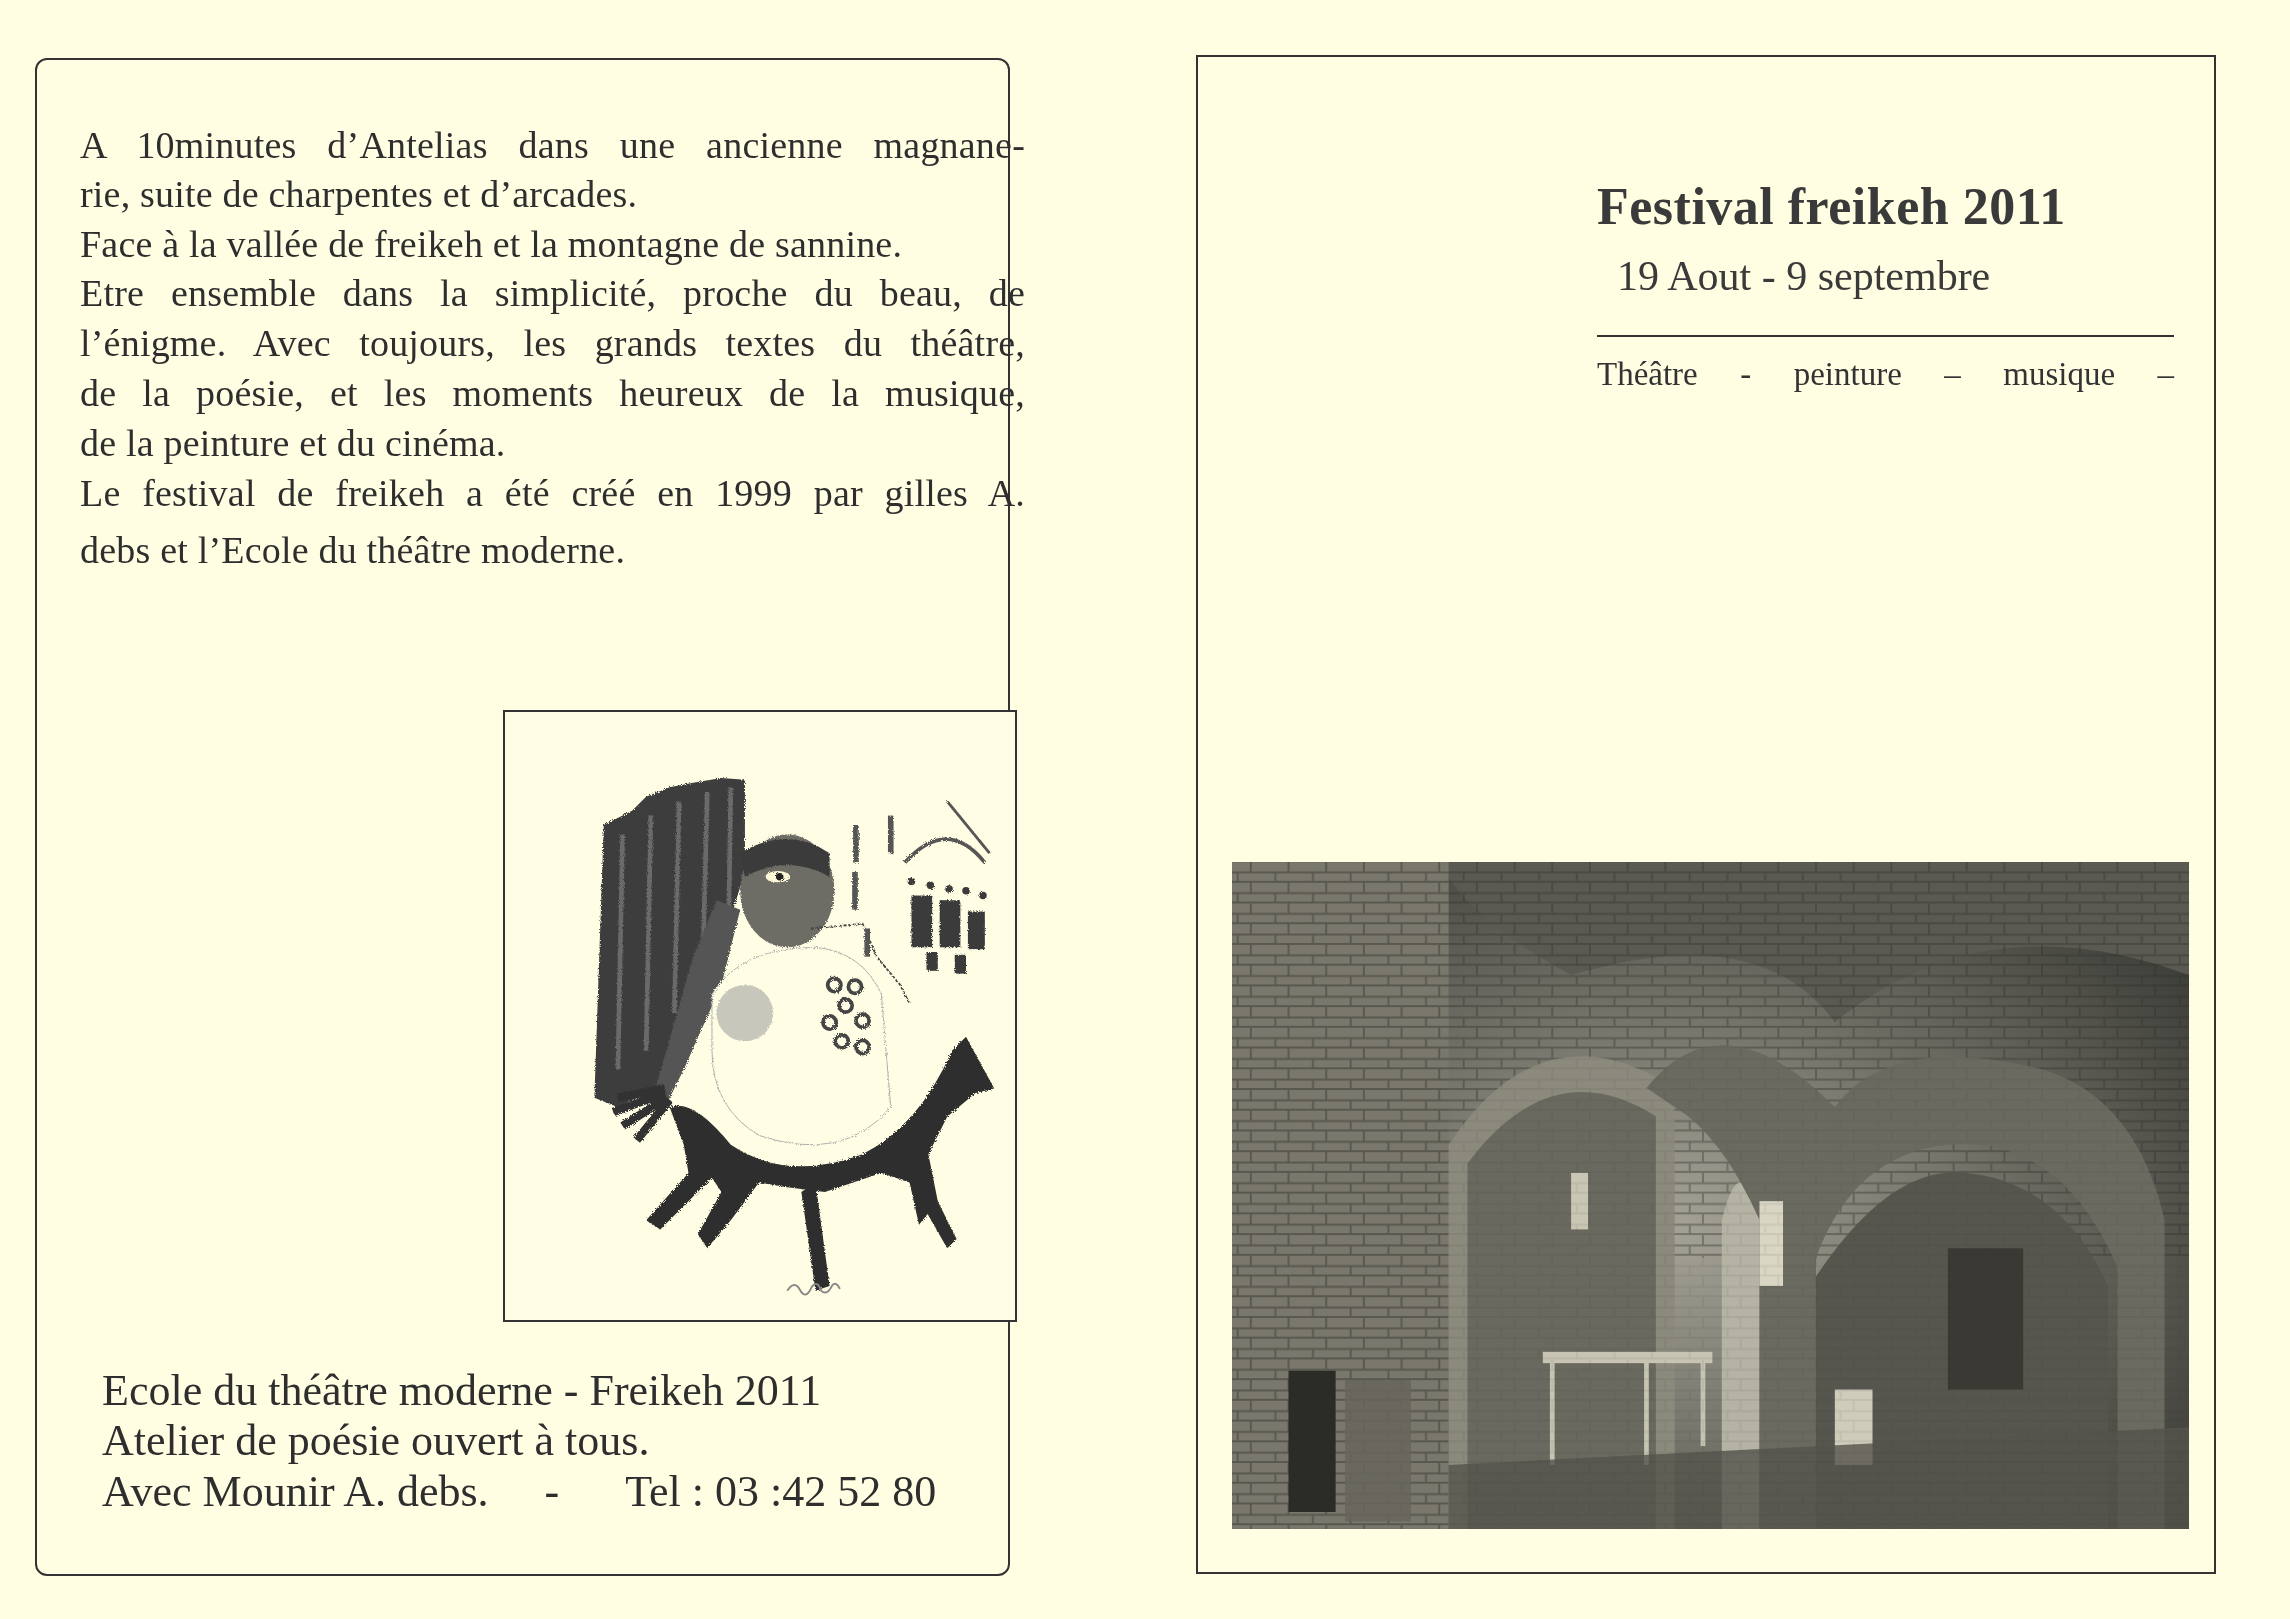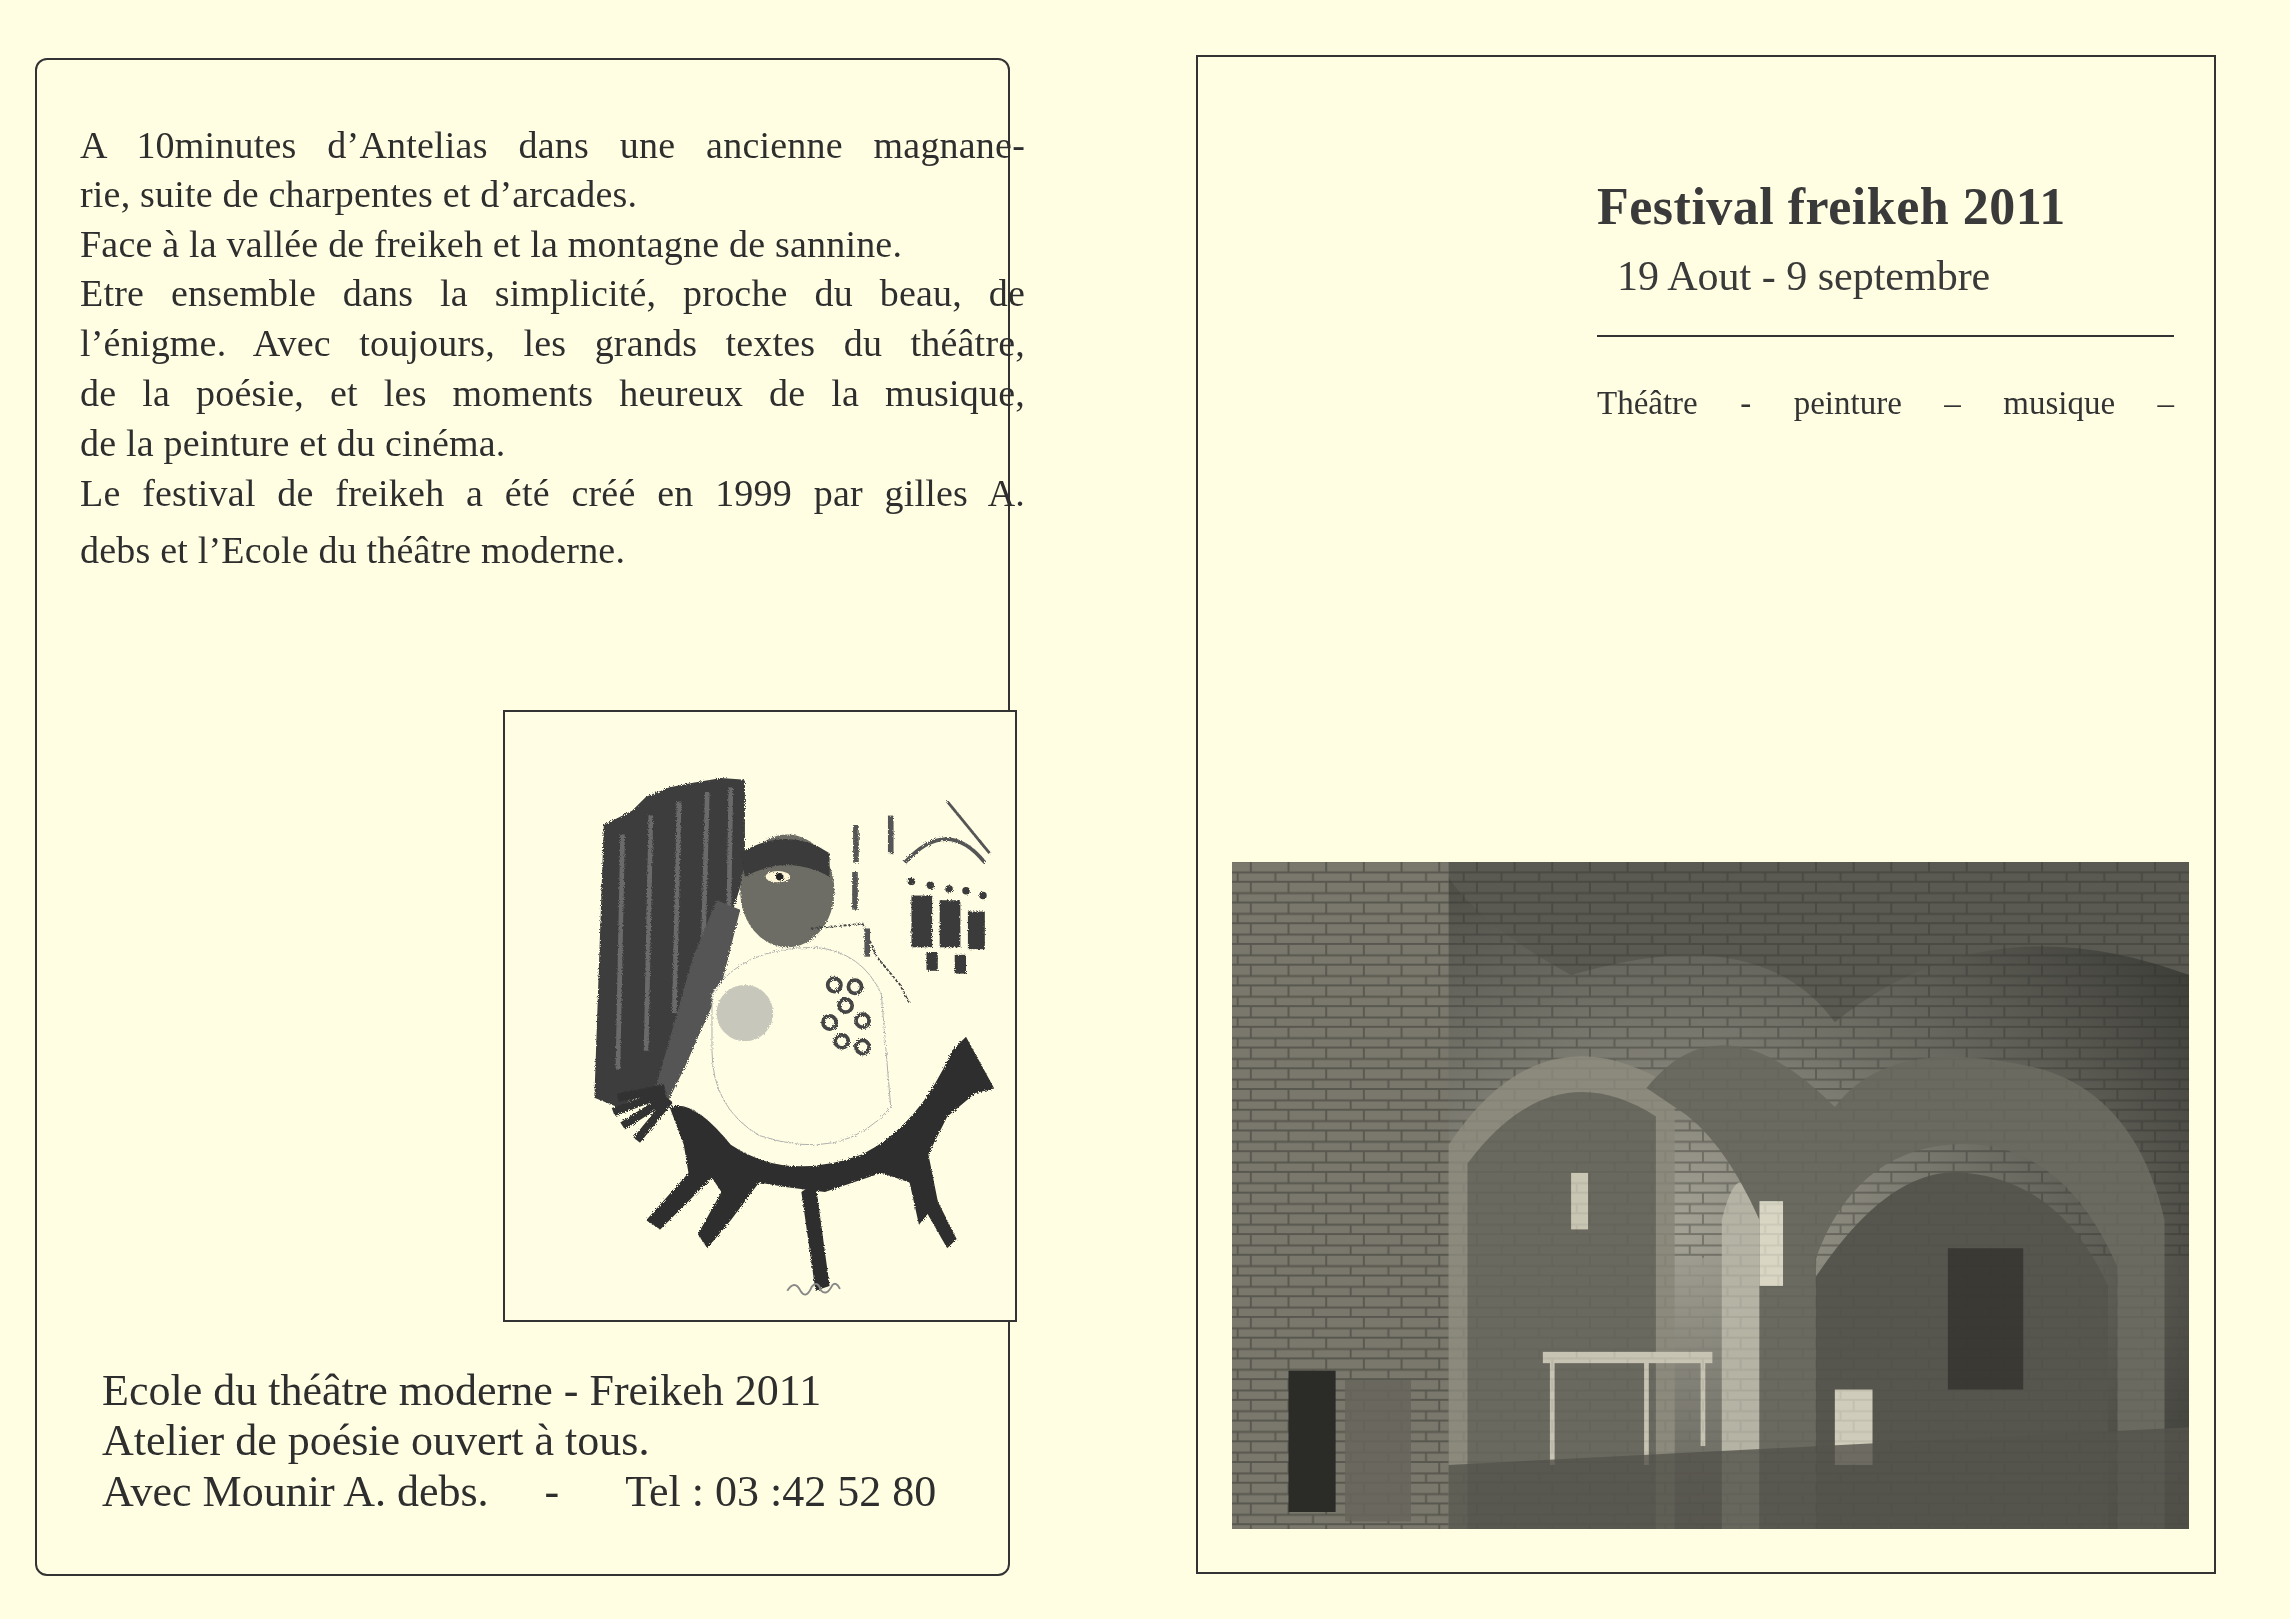--- a/index.html
+++ b/index.html
@@ -20,21 +20,21 @@
   .info-line { position: absolute; right: 50px; top: 589px; font-size: 38px; font-weight: bold; white-space: nowrap; letter-spacing: -0.3px; }
 
   #illustration { position: absolute; left: 466px; top: 650px; width: 514px; height: 612px; border: 2.4px solid #333; box-sizing: border-box; background: #fffee4; overflow: hidden; }
 
   .footer { position: absolute; left: 65px; font-size: 44px; white-space: nowrap; }
   .footer .gap { display: inline-block; width: 56px; }
 
   .title { position: absolute; left: 399px; top: 120px; font-size: 52px; font-weight: bold; white-space: nowrap; color: #3a3a3a; letter-spacing: 0.5px; }
   .dates { position: absolute; left: 399px; top: 195px; font-size: 42px; white-space: nowrap; color: #3a3a3a; margin-left: 20px; }
   .divider { position: absolute; left: 399px; top: 278px; width: 577px; height: 0; border-top: 2.8px solid #333; }
-  .disciplines { position: absolute; left: 399px; top: 292px; width: 577px; font-size: 33px; color: #333; line-height: 51px; margin-top: 29px; }
+  .disciplines { position: absolute; left: 399px; top: 292px; width: 577px; font-size: 33px; color: #333; line-height: 51px; }
   .disciplines .row1 { text-align: justify; text-align-last: justify; white-space: nowrap; }
 
   #photo { position: absolute; left: 34px; top: 805px; width: 957px; height: 667px; background: #4a4a44; overflow: hidden; }
 </style>
 </head>
 <body>
 
 <div id="left-panel" class="panel">
   <div class="intro">
     <div class="line justify" style="top:63px">A 10minutes d’Antelias dans une ancienne magnane-</div>

